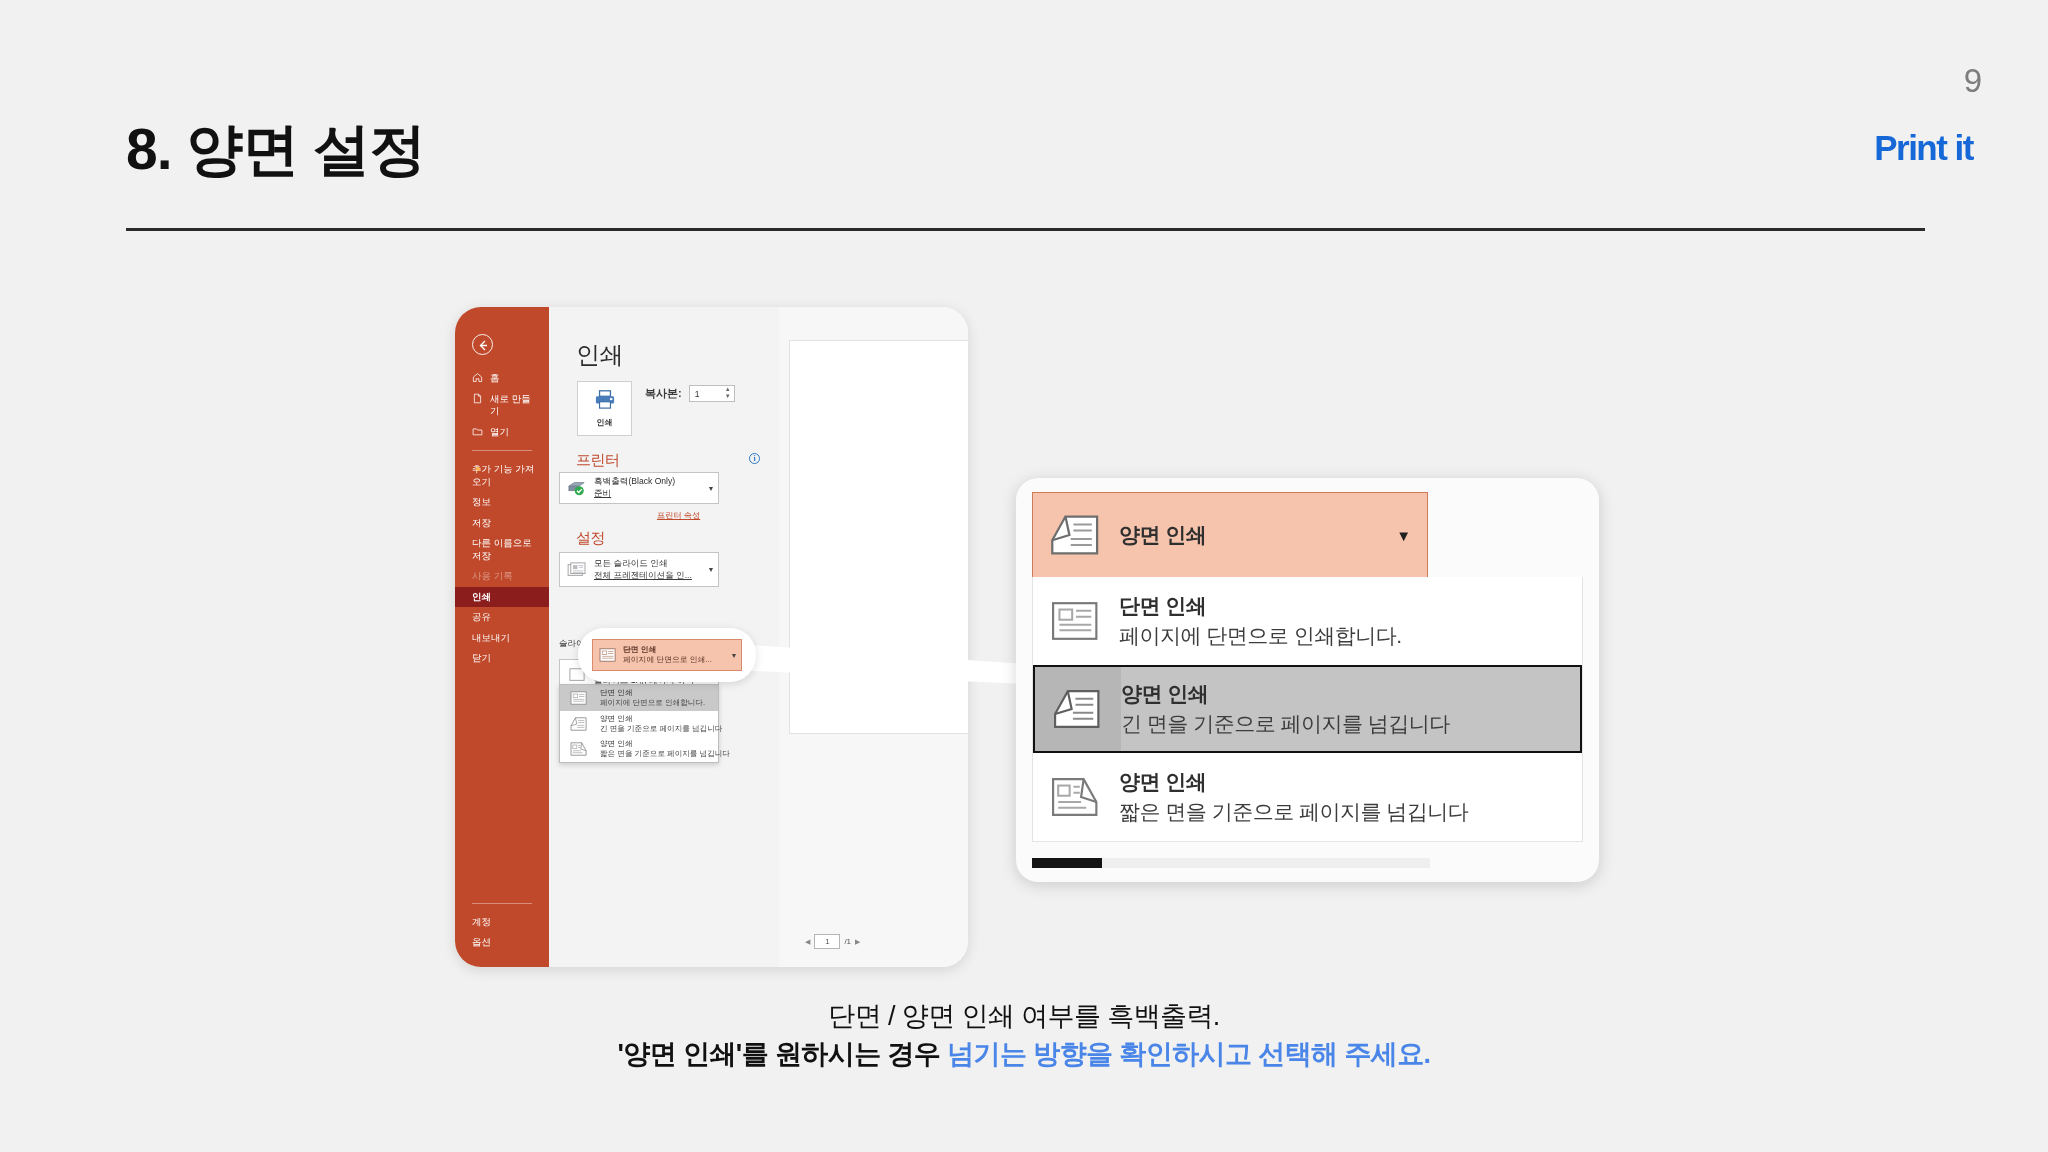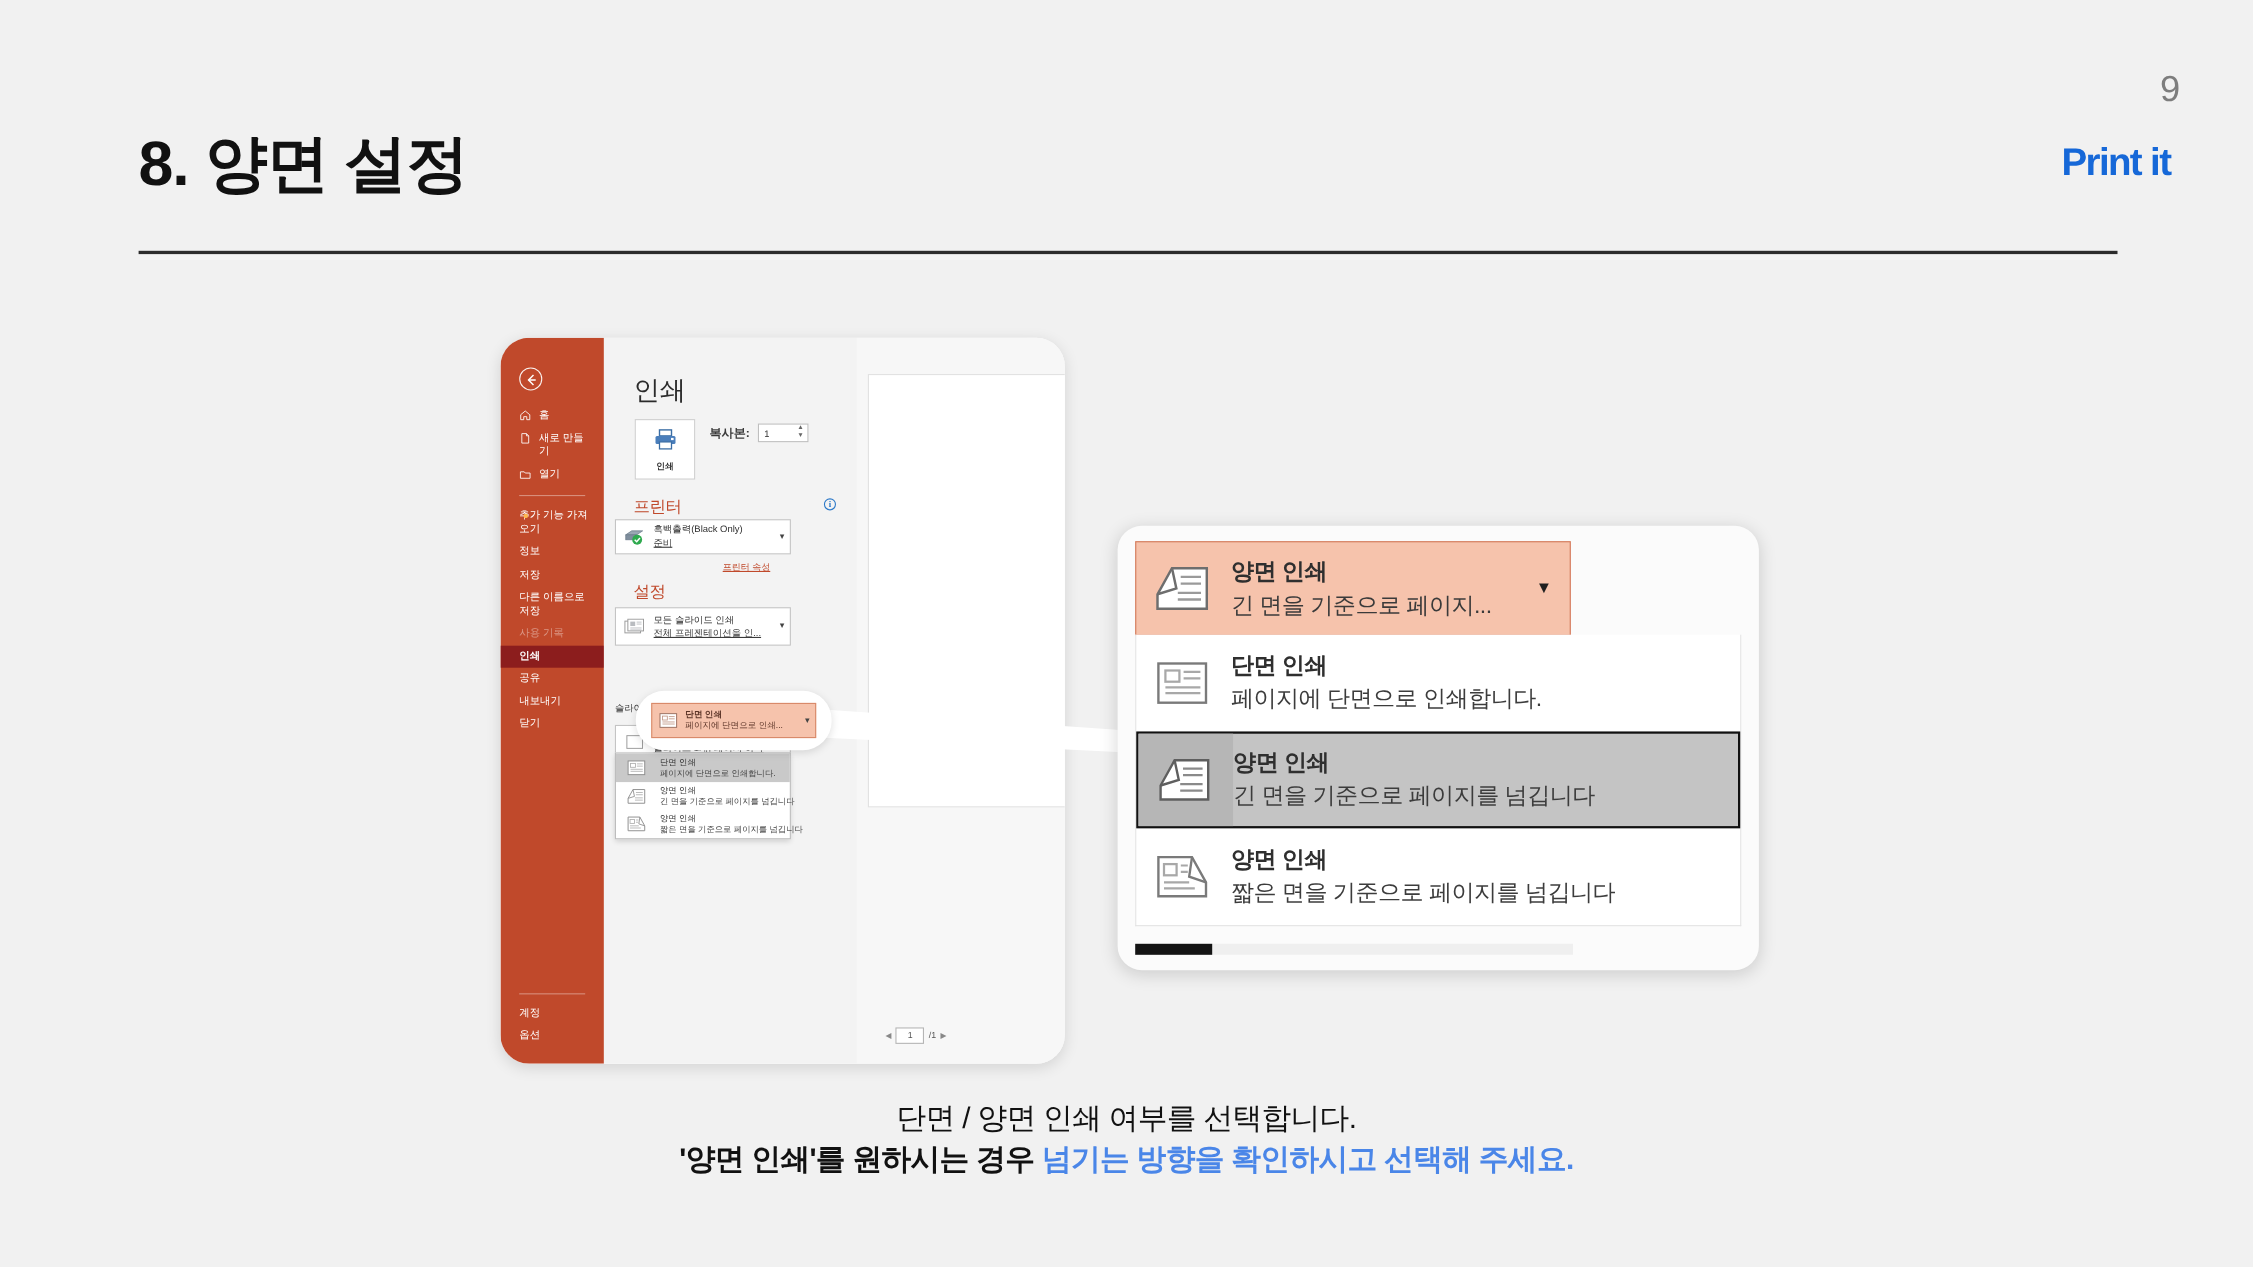--- a/index.html
+++ b/index.html
@@ -653,21 +653,20 @@
   <div class="callout-top">
     <span class="ico-wrap">
       <svg width="58" height="48" viewBox="0 0 22 18">
         <path d="M2 11 L7 2 H19 V16 H2 Z" fill="#fff" stroke="#6e6e6e" stroke-width="0.85"></path>
         <path d="M2 11 L8.5 9 L7 2" fill="none" stroke="#6e6e6e" stroke-width="0.85"></path>
         <path d="M10 5 H17 M10 7.3 H17 M9 10.5 H17 M9 12.8 H17" stroke="#9a9a9a" stroke-width="0.8"></path>
       </svg>
     </span>
     <span class="txt">
       <div class="t1">양면 인쇄</div>
-      <div class="t2">긴 면을 기준으로 페이지...</div>
     </span>
     <span class="callout-caret">▼</span>
   </div>
 
   <div class="callout-list">
     <div class="c-row">
       <span class="ico-wrap">
         <svg width="56" height="46" viewBox="0 0 22 18">
           <rect x="2" y="2" width="17" height="14" fill="#fff" stroke="#7a7a7a" stroke-width="0.85"></rect>
           <rect x="4.5" y="4.5" width="5" height="4" fill="none" stroke="#a8a8a8" stroke-width="0.8"></rect>
@@ -709,17 +708,17 @@
       </span>
     </div>
   </div>
 
   <div class="callout-scroll">
     <div class="thumb"></div>
   </div>
 </div>
 
 <div class="caption">
-  <div class="cap-line1">단면 / 양면 인쇄 여부를 선택합니다.</div>
+  <div class="cap-line1">단면 / 양면 인쇄 여부를 흑백출력.</div>
   <div class="cap-line2">
     <span>'양면 인쇄'를 원하시는 경우 </span><span class="cap-blue">넘기는 방향을 확인하시고 선택해 주세요.</span>
   </div>
 </div>
 
 </body></html>

